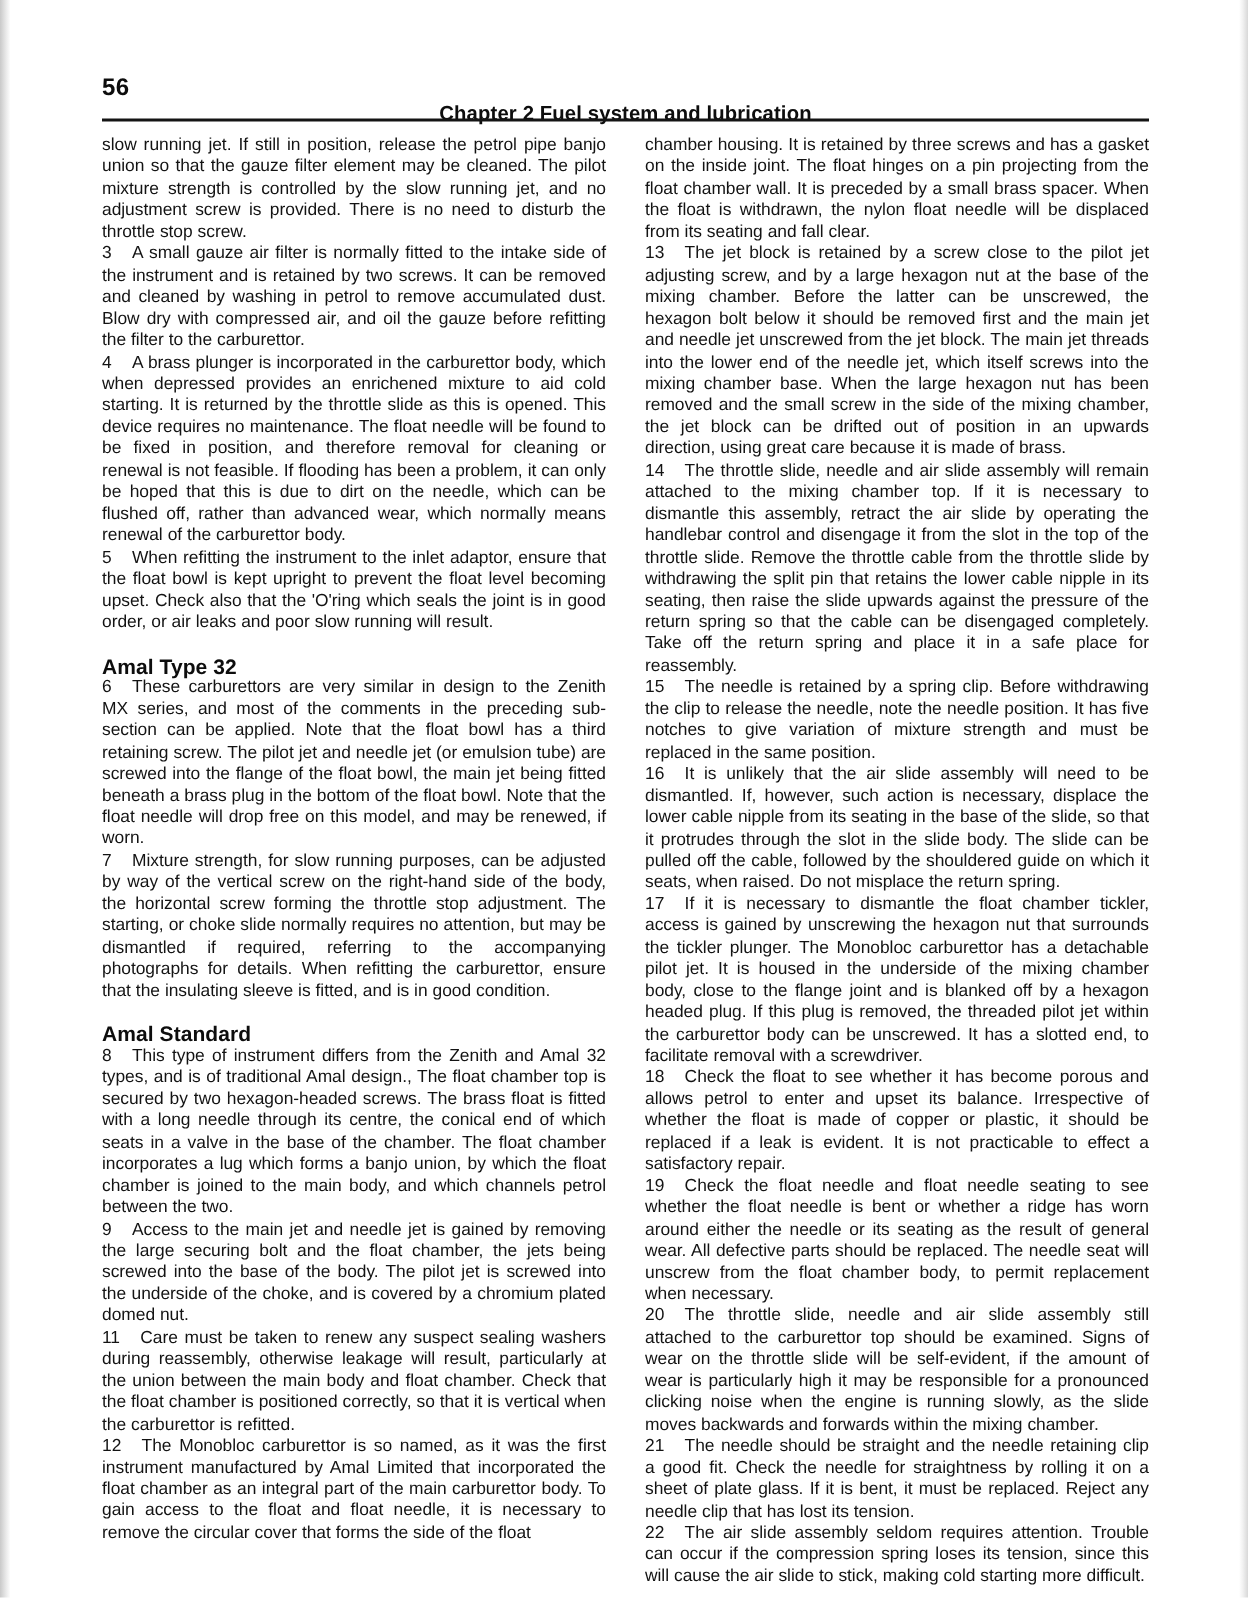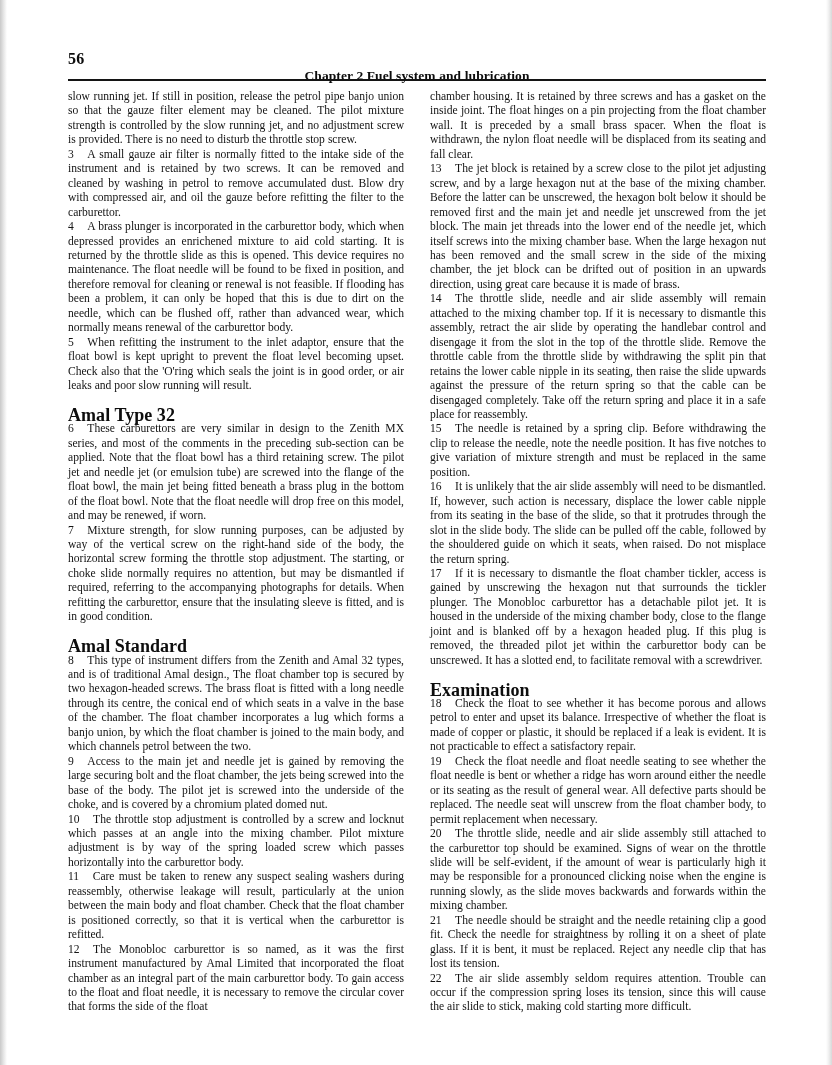--- a/index.html
+++ b/index.html
@@ -29,21 +29,20 @@
     right: 0; top: 0;
     width: 6px; height: 1065px;
     background: linear-gradient(to left, #d8d8d8 0%, #f2f2f2 60%, #ffffff 100%);
   }
 
   .page {
     position: absolute;
     left: 0; top: 0;
     width: 832px;
     height: 807px;
-    font-family: Liberation Serif, serif;
   }
 
   
   .header {
     position: absolute;
     left: 68px;
     top: 50px;
     width: 698px;
     height: 24px;
   }
@@ -102,21 +101,21 @@
   }
   p.para + p.para {
     margin-top: 0;
   }
   .num {
     font-weight: normal;
     padding-right: 2px;
   }
   h3.subhead {
     margin: 0;
-    font-size: 18px;
+    font-size: 14px;
     line-height: 14.45px;
     font-weight: bold;
     color: #0d0d0d;
     letter-spacing: 0.05px;
   }
   .gap-before {
     margin-top: 14.4px !important;
   }
 </style>
 </head>
@@ -138,32 +137,30 @@
         <p class="para"><span>slow running jet. If still in position, release the petrol pipe banjo union so that the gauze filter element may be cleaned. The pilot mixture strength is controlled by the slow running jet, and no adjustment screw is provided. There is no need to disturb the throttle stop screw.</span></p>
         <p class="para"><span class="num">3</span>  A small gauze air filter is normally fitted to the intake side of the instrument and is retained by two screws. It can be removed and cleaned by washing in petrol to remove accumulated dust. Blow dry with compressed air, and oil the gauze before refitting the filter to the carburettor.</p>
         <p class="para"><span class="num">4</span>  A brass plunger is incorporated in the carburettor body, which when depressed provides an enrichened mixture to aid cold starting. It is returned by the throttle slide as this is opened. This device requires no maintenance. The float needle will be found to be fixed in position, and therefore removal for cleaning or renewal is not feasible. If flooding has been a problem, it can only be hoped that this is due to dirt on the needle, which can be flushed off, rather than advanced wear, which normally means renewal of the carburettor body.</p>
         <p class="para"><span class="num">5</span>  When refitting the instrument to the inlet adaptor, ensure that the float bowl is kept upright to prevent the float level becoming upset. Check also that the 'O'ring which seals the joint is in good order, or air leaks and poor slow running will result.</p>
         <h3 class="subhead gap-before">Amal Type 32</h3>
         <p class="para"><span class="num">6</span>  These carburettors are very similar in design to the Zenith MX series, and most of the comments in the preceding sub-section can be applied. Note that the float bowl has a third retaining screw. The pilot jet and needle jet (or emulsion tube) are screwed into the flange of the float bowl, the main jet being fitted beneath a brass plug in the bottom of the float bowl. Note that the float needle will drop free on this model, and may be renewed, if worn.</p>
         <p class="para"><span class="num">7</span>  Mixture strength, for slow running purposes, can be adjusted by way of the vertical screw on the right-hand side of the body, the horizontal screw forming the throttle stop adjustment. The starting, or choke slide normally requires no attention, but may be dismantled if required, referring to the accompanying photographs for details. When refitting the carburettor, ensure that the insulating sleeve is fitted, and is in good condition.</p>
         <h3 class="subhead gap-before">Amal Standard</h3>
         <p class="para"><span class="num">8</span>  This type of instrument differs from the Zenith and Amal 32 types, and is of traditional Amal design., The float chamber top is secured by two hexagon-headed screws. The brass float is fitted with a long needle through its centre, the conical end of which seats in a valve in the base of the chamber. The float chamber incorporates a lug which forms a banjo union, by which the float chamber is joined to the main body, and which channels petrol between the two.</p>
         <p class="para"><span class="num">9</span>  Access to the main jet and needle jet is gained by removing the large securing bolt and the float chamber, the jets being screwed into the base of the body. The pilot jet is screwed into the underside of the choke, and is covered by a chromium plated domed nut.</p>
-        <p class="para"><span class="num">10</span>  The throttle stop adjustment is controlled by a screw and locknut which passes at an angle into the mixing chamber. Pilot mixture adjustment is by way of the spring loaded screw which passes horizontally into the carburettor body.</p>
         <p class="para"><span class="num">11</span>  Care must be taken to renew any suspect sealing washers during reassembly, otherwise leakage will result, particularly at the union between the main body and float chamber. Check that the float chamber is positioned correctly, so that it is vertical when the carburettor is refitted.</p>
         <p class="para"><span class="num">12</span>  The Monobloc carburettor is so named, as it was the first instrument manufactured by Amal Limited that incorporated the float chamber as an integral part of the main carburettor body. To gain access to the float and float needle, it is necessary to remove the circular cover that forms the side of the float</p>
       </div>
     <div class="col" id="col-right">
         <p class="para"><span>chamber housing. It is retained by three screws and has a gasket on the inside joint. The float hinges on a pin projecting from the float chamber wall. It is preceded by a small brass spacer. When the float is withdrawn, the nylon float needle will be displaced from its seating and fall clear.</span></p>
         <p class="para"><span class="num">13</span>  The jet block is retained by a screw close to the pilot jet adjusting screw, and by a large hexagon nut at the base of the mixing chamber. Before the latter can be unscrewed, the hexagon bolt below it should be removed first and the main jet and needle jet unscrewed from the jet block. The main jet threads into the lower end of the needle jet, which itself screws into the mixing chamber base. When the large hexagon nut has been removed and the small screw in the side of the mixing chamber, the jet block can be drifted out of position in an upwards direction, using great care because it is made of brass.</p>
         <p class="para"><span class="num">14</span>  The throttle slide, needle and air slide assembly will remain attached to the mixing chamber top. If it is necessary to dismantle this assembly, retract the air slide by operating the handlebar control and disengage it from the slot in the top of the throttle slide. Remove the throttle cable from the throttle slide by withdrawing the split pin that retains the lower cable nipple in its seating, then raise the slide upwards against the pressure of the return spring so that the cable can be disengaged completely. Take off the return spring and place it in a safe place for reassembly.</p>
         <p class="para"><span class="num">15</span>  The needle is retained by a spring clip. Before withdrawing the clip to release the needle, note the needle position. It has five notches to give variation of mixture strength and must be replaced in the same position.</p>
         <p class="para"><span class="num">16</span>  It is unlikely that the air slide assembly will need to be dismantled. If, however, such action is necessary, displace the lower cable nipple from its seating in the base of the slide, so that it protrudes through the slot in the slide body. The slide can be pulled off the cable, followed by the shouldered guide on which it seats, when raised. Do not misplace the return spring.</p>
         <p class="para"><span class="num">17</span>  If it is necessary to dismantle the float chamber tickler, access is gained by unscrewing the hexagon nut that surrounds the tickler plunger. The Monobloc carburettor has a detachable pilot jet. It is housed in the underside of the mixing chamber body, close to the flange joint and is blanked off by a hexagon headed plug. If this plug is removed, the threaded pilot jet within the carburettor body can be unscrewed. It has a slotted end, to facilitate removal with a screwdriver.</p>
-        <h3 class="subhead gap-before">Examination</h3>
         <p class="para"><span class="num">18</span>  Check the float to see whether it has become porous and allows petrol to enter and upset its balance. Irrespective of whether the float is made of copper or plastic, it should be replaced if a leak is evident. It is not practicable to effect a satisfactory repair.</p>
         <p class="para"><span class="num">19</span>  Check the float needle and float needle seating to see whether the float needle is bent or whether a ridge has worn around either the needle or its seating as the result of general wear. All defective parts should be replaced. The needle seat will unscrew from the float chamber body, to permit replacement when necessary.</p>
         <p class="para"><span class="num">20</span>  The throttle slide, needle and air slide assembly still attached to the carburettor top should be examined. Signs of wear on the throttle slide will be self-evident, if the amount of wear is particularly high it may be responsible for a pronounced clicking noise when the engine is running slowly, as the slide moves backwards and forwards within the mixing chamber.</p>
         <p class="para"><span class="num">21</span>  The needle should be straight and the needle retaining clip a good fit. Check the needle for straightness by rolling it on a sheet of plate glass. If it is bent, it must be replaced. Reject any needle clip that has lost its tension.</p>
         <p class="para"><span class="num">22</span>  The air slide assembly seldom requires attention. Trouble can occur if the compression spring loses its tension, since this will cause the air slide to stick, making cold starting more difficult.</p>
       </div>
   </div>
 
 </div>
 

